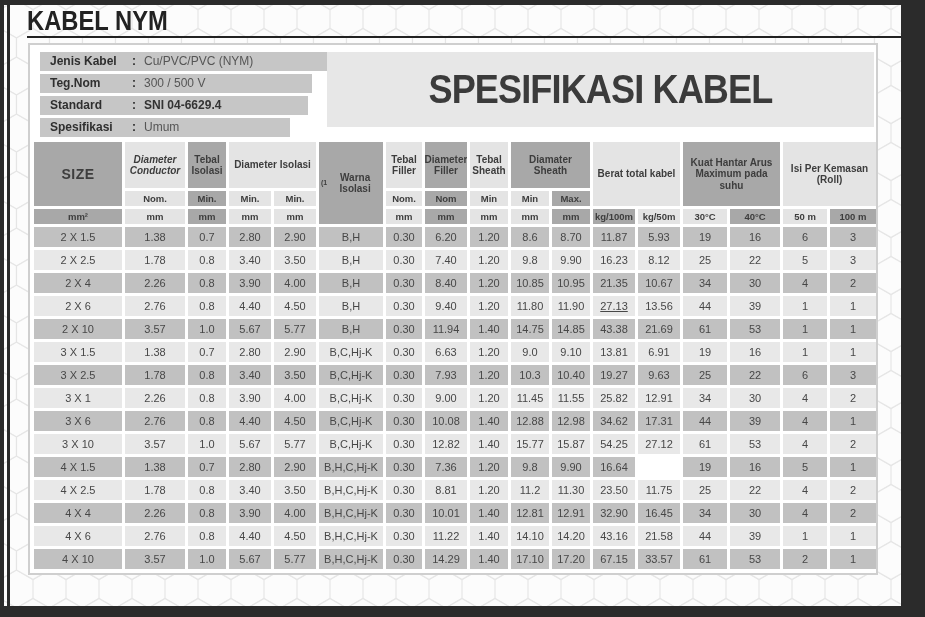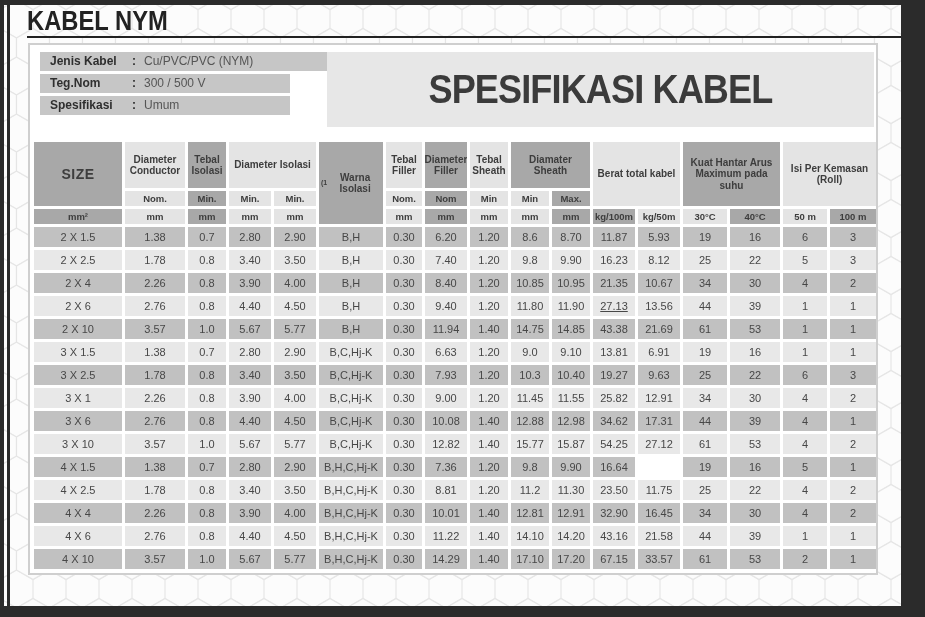--- a/index.html
+++ b/index.html
@@ -87,35 +87,38 @@
 
   <h1 class="page-title">KABEL NYM</h1>
   <div class="title-underline"></div>
 
   <div class="content-panel">
 
     <div class="info-box">
       <div class="info-row" style="width:290px">
         <span class="info-label">Jenis Kabel</span><span class="info-colon">:</span><span class="info-value">Cu/PVC/PVC (NYM)</span>
       </div>
-      <div class="info-row" style="width:250px">
+      <div class="info-row" style="width:272px">
         <span class="info-label">Teg.Nom</span><span class="info-colon">:</span><span class="info-value">300 / 500 V</span>
+      </div>
+      <div class="info-row" style="width:268px">
+        <span class="info-label">Standard</span><span class="info-colon">:</span><span class="info-value bold">SNI 04-6629.4</span>
       </div>
       <div class="info-row" style="width:250px">
         <span class="info-label">Spesifikasi</span><span class="info-colon">:</span><span class="info-value">Umum</span>
       </div>
     </div>
 
     <div class="spec-box">
       <h2 class="spec-title">SPESIFIKASI KABEL</h2>
     </div>
 
     <div class="spec-table">
         <div class="cell hdr shade-dark hdr-size" style="grid-area: 1 / 1 / span 2 / span 1;">SIZE</div>
-        <div class="cell hdr shade-light" style="grid-area: 1 / 2 / span 1 / span 1;">Diameter Conductor</div>
+        <div class="cell hdr shade-light" style="grid-area: 1 / 2 / span 1 / span 1; font-style: italic;">Diameter Conductor</div>
         <div class="cell hdr shade-dark" style="grid-area: 1 / 3 / span 1 / span 1;">Tebal Isolasi</div>
         <div class="cell hdr shade-light" style="grid-area: 1 / 4 / span 1 / span 2;">Diameter Isolasi</div>
         <div class="cell hdr shade-dark" style="grid-area: 1 / 6 / span 3 / span 1;"><sup class="fn">(1</sup>Warna Isolasi</div>
         <div class="cell hdr shade-light" style="grid-area: 1 / 7 / span 1 / span 1;">Tebal Filler</div>
         <div class="cell hdr shade-dark" style="grid-area: 1 / 8 / span 1 / span 1;">Diameter Filler</div>
         <div class="cell hdr shade-light" style="grid-area: 1 / 9 / span 1 / span 1;">Tebal Sheath</div>
         <div class="cell hdr shade-dark" style="grid-area: 1 / 10 / span 1 / span 2;">Diamater Sheath</div>
         <div class="cell hdr shade-dark" style="grid-area: 1 / 14 / span 2 / span 2;">Kuat Hantar Arus Maximum pada suhu</div>
         <div class="cell hdr shade-light" style="grid-area: 1 / 12 / span 2 / span 2;">Berat total kabel</div>
         <div class="cell hdr shade-light" style="grid-area: 1 / 16 / span 2 / span 2;">Isi Per Kemasan (Roll)</div>

